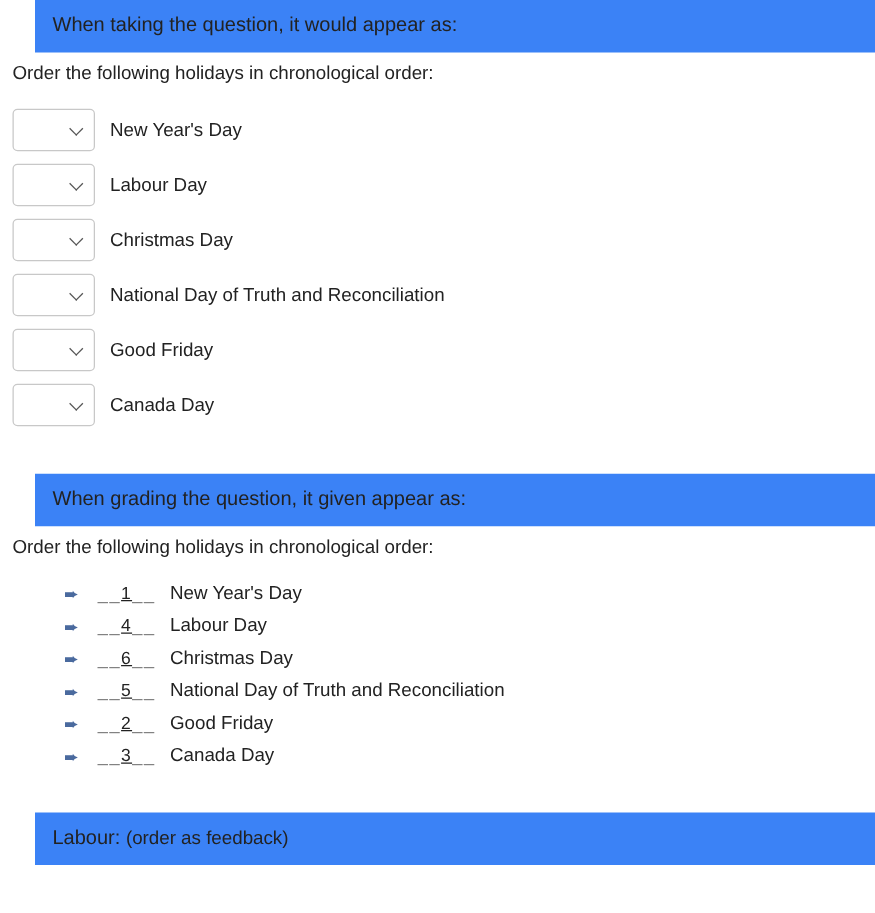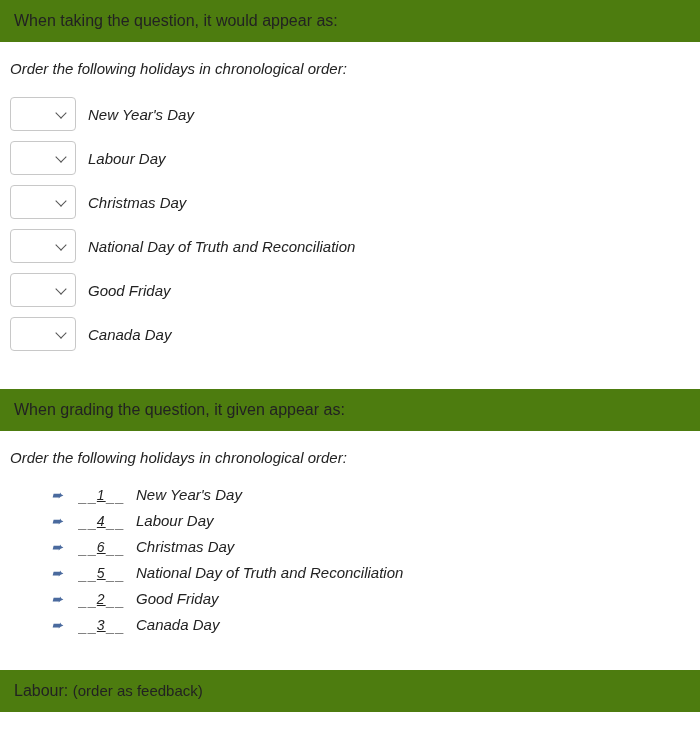--- a/index.html
+++ b/index.html
@@ -4,28 +4,28 @@
 <style>
   * { box-sizing: border-box; margin: 0; padding: 0; }
   body {
     font-family: -apple-system, BlinkMacSystemFont, "Segoe UI", Arial, sans-serif;
     font-size: 15px;
     color: #222;
     width: 700px;
     background: #fff;
   }
   .section-header {
-    background: #4d7c0f;
+    background: #3b82f6;
     padding: 12px 14px;
     font-size: 16px;
     color: #222;
+    margin-left: 28px;
   }
   .section-body {
-    padding: 18px 10px 28px 10px;
-    font-style: italic;
+    padding: 8px 10px 28px 10px;
   }
   .prompt {
     margin-bottom: 20px;
   }
   .order-row {
     display: flex;
     align-items: center;
     margin-bottom: 10px;
     gap: 12px;
   }

